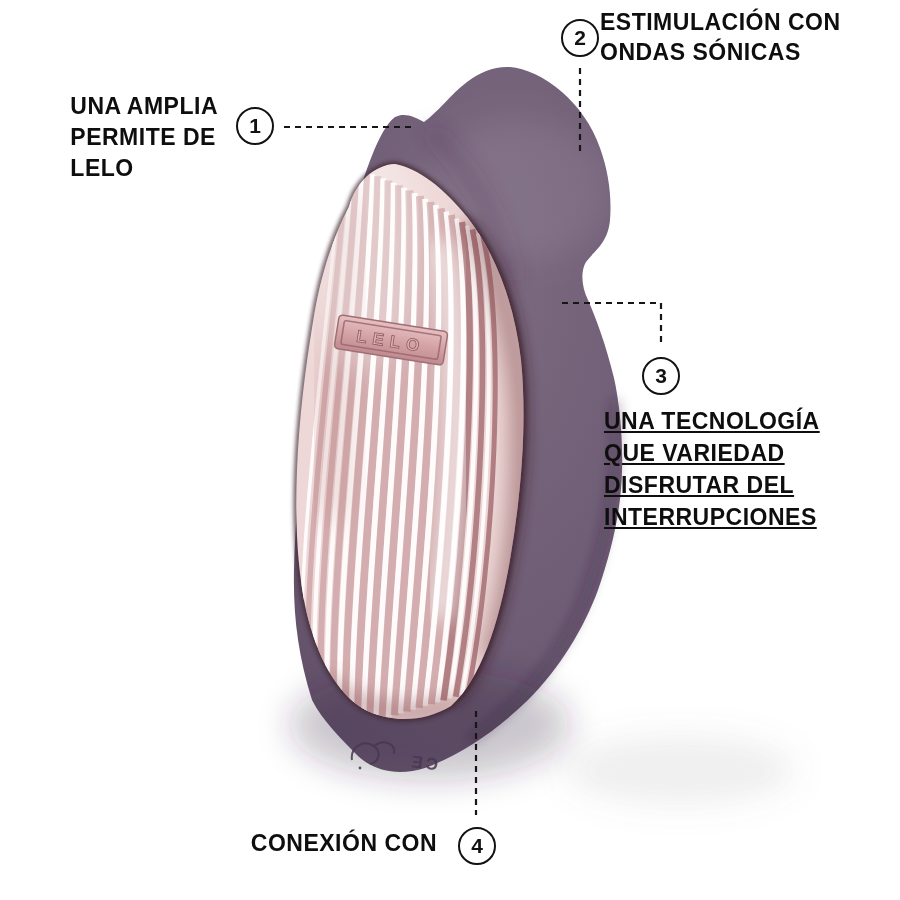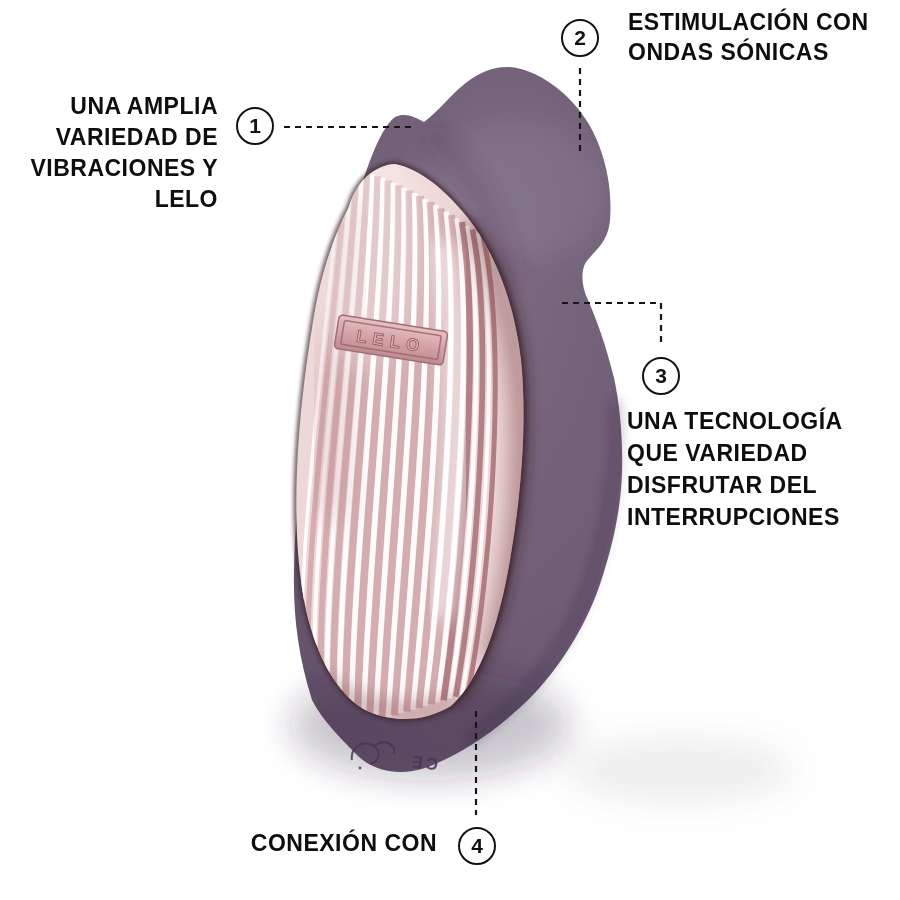--- a/index.html
+++ b/index.html
@@ -5,34 +5,34 @@
   html,body{margin:0;padding:0;}
   .stage{
     position:relative;width:900px;height:900px;background:#ffffff;overflow:hidden;
     font-family:"Liberation Sans", sans-serif;
   }
   .stage svg{position:absolute;left:0;top:0;}
   .callout-text{
     position:absolute;color:#0e0e0e;font-weight:bold;font-size:23px;line-height:31px;
     letter-spacing:0.5px;white-space:nowrap;
   }
-  .align-right{text-align:right;}
+  .align-right{text-align:left;}
   .align-left{text-align:left;}
   .badge{
     position:absolute;width:38px;height:38px;box-sizing:border-box;border:2.5px solid #121212;
     border-radius:50%;background:#ffffff;display:flex;align-items:center;justify-content:center;
     font-weight:bold;font-size:21px;color:#121212;
   }
   #b1{left:236px;top:107px;}
   #b2{left:561px;top:19px;}
   #b3{left:642px;top:357px;}
   #b4{left:458px;top:827px;}
   #t1{right:682px;top:91px;}
-  #t2{left:628px;top:7px;line-height:30px;}
-  #t3{left:627px;top:405px;line-height:32px;}
+  #t2{left:600px;top:7px;line-height:30px;}
+  #t3{left:604px;top:405px;line-height:32px;text-decoration:underline;}
   #t4{right:463px;top:828px;line-height:30px;margin-left:32px;}
 </style>
 </head>
 <body>
 
 <div class="stage">
 
   <svg width="900" height="900" viewBox="0 0 900 900">
     <defs>
       <radialGradient id="bodyGrad" cx="0.62" cy="0.28" r="0.95">
@@ -159,22 +159,21 @@
     </div>
   <div class="badge" id="b3">
       <span>3</span>
     </div>
   <div class="badge" id="b4">
       <span>4</span>
     </div>
 
   <div class="callout-text align-right" id="t1">
     <div>UNA AMPLIA</div>
-    <div>VARIEDAD DE</div>
-    <div>VIBRACIONES Y</div>
+    <div>PERMITE DE</div>
     <div>LELO</div>
   </div>
 
   <div class="callout-text align-left" id="t2">
     <div>ESTIMULACIÓN CON</div>
     <div>ONDAS SÓNICAS</div>
   </div>
 
   <div class="callout-text align-left" id="t3">
     <div>UNA TECNOLOGÍA</div>

